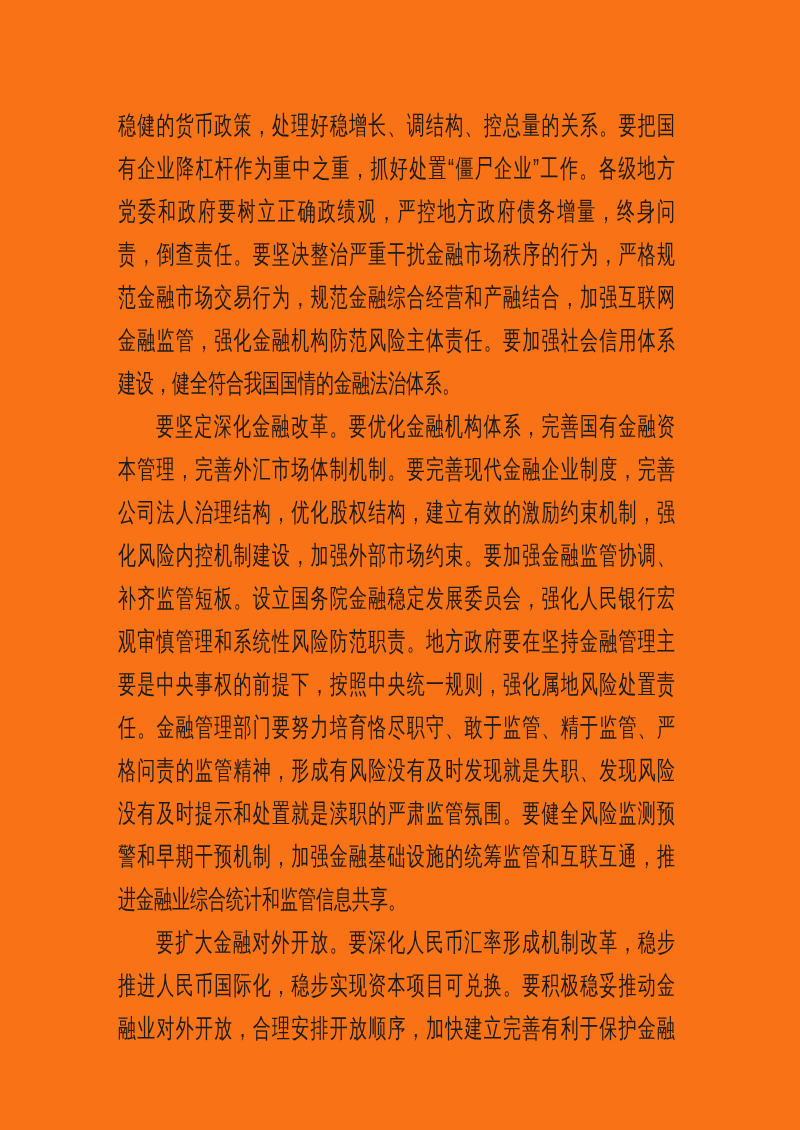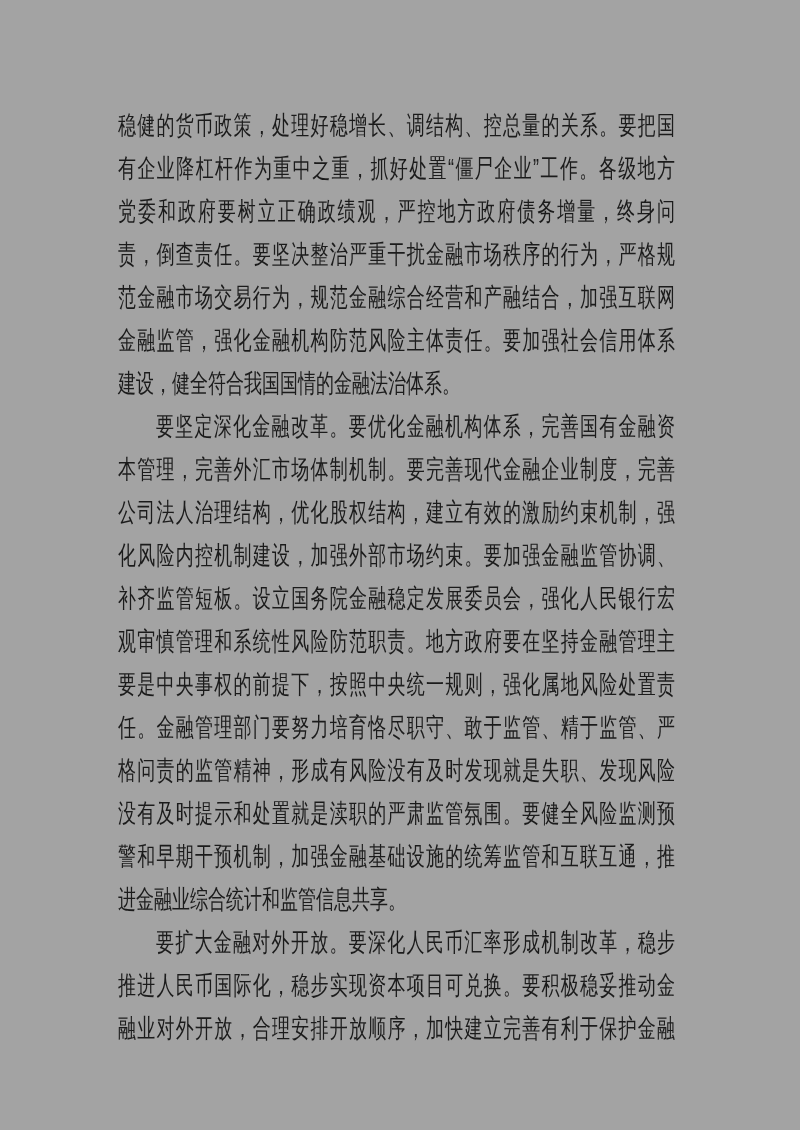--- a/index.html
+++ b/index.html
@@ -4,21 +4,21 @@
 <style>
   html, body {
     margin: 0;
     padding: 0;
     background: #ffffff;
   }
   .page {
     position: relative;
     width: 800px;
     height: 1130px;
-    background: #a3a3a3;
+    background: #f97316;
     overflow: hidden;
     font-family: "Liberation Sans", sans-serif;
   }
   .textblock {
     position: absolute;
     left: 118px;
     top: 104px;
     width: 557px;
     transform: scaleY(1.4333);
     transform-origin: top left;

